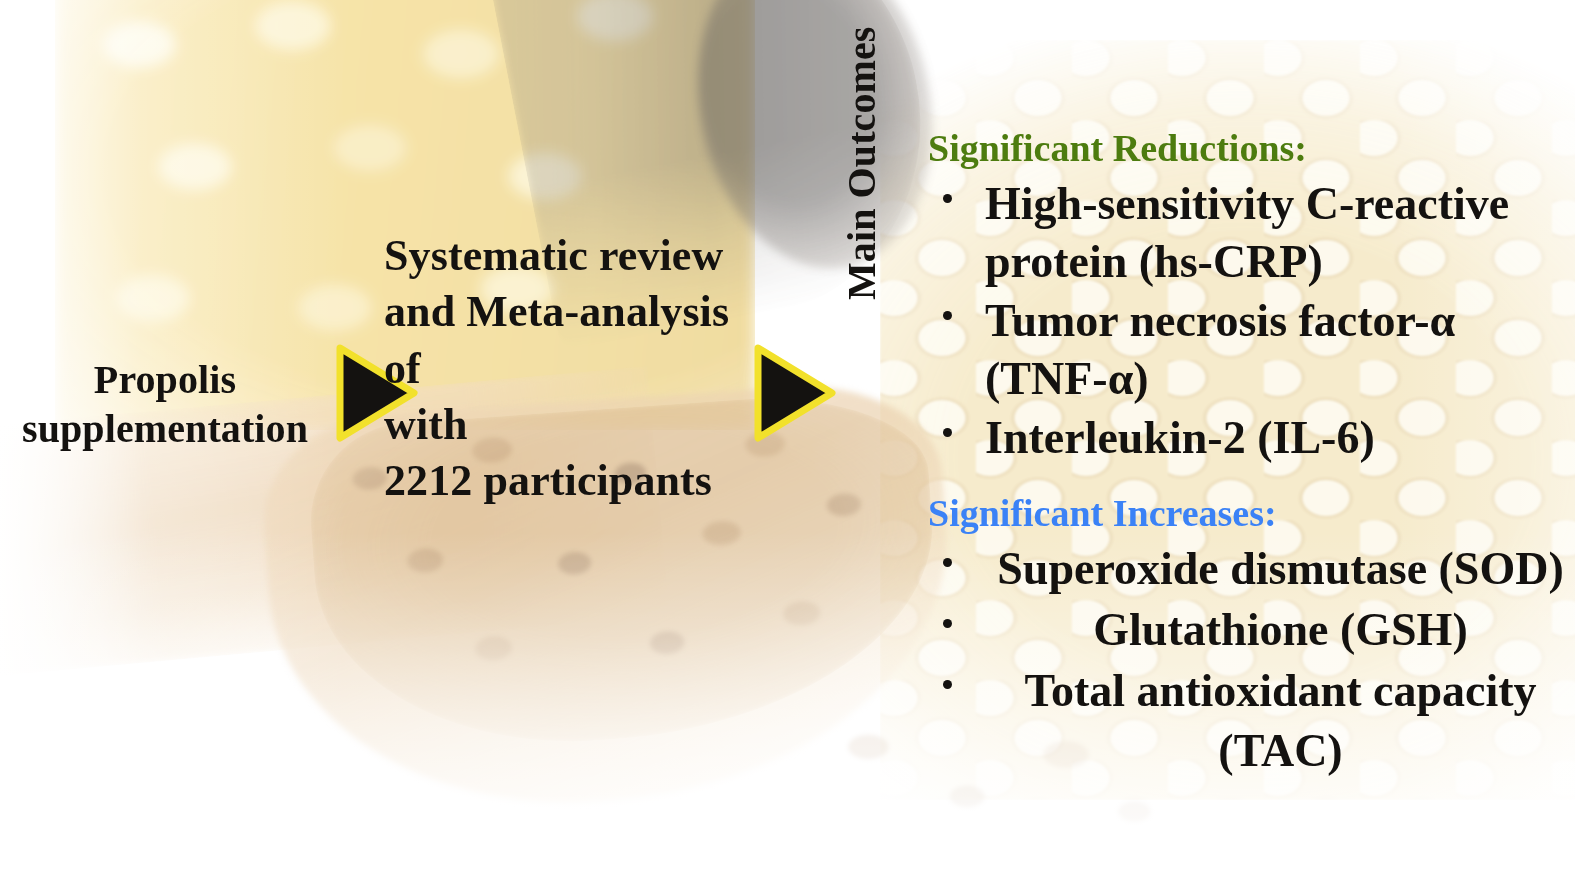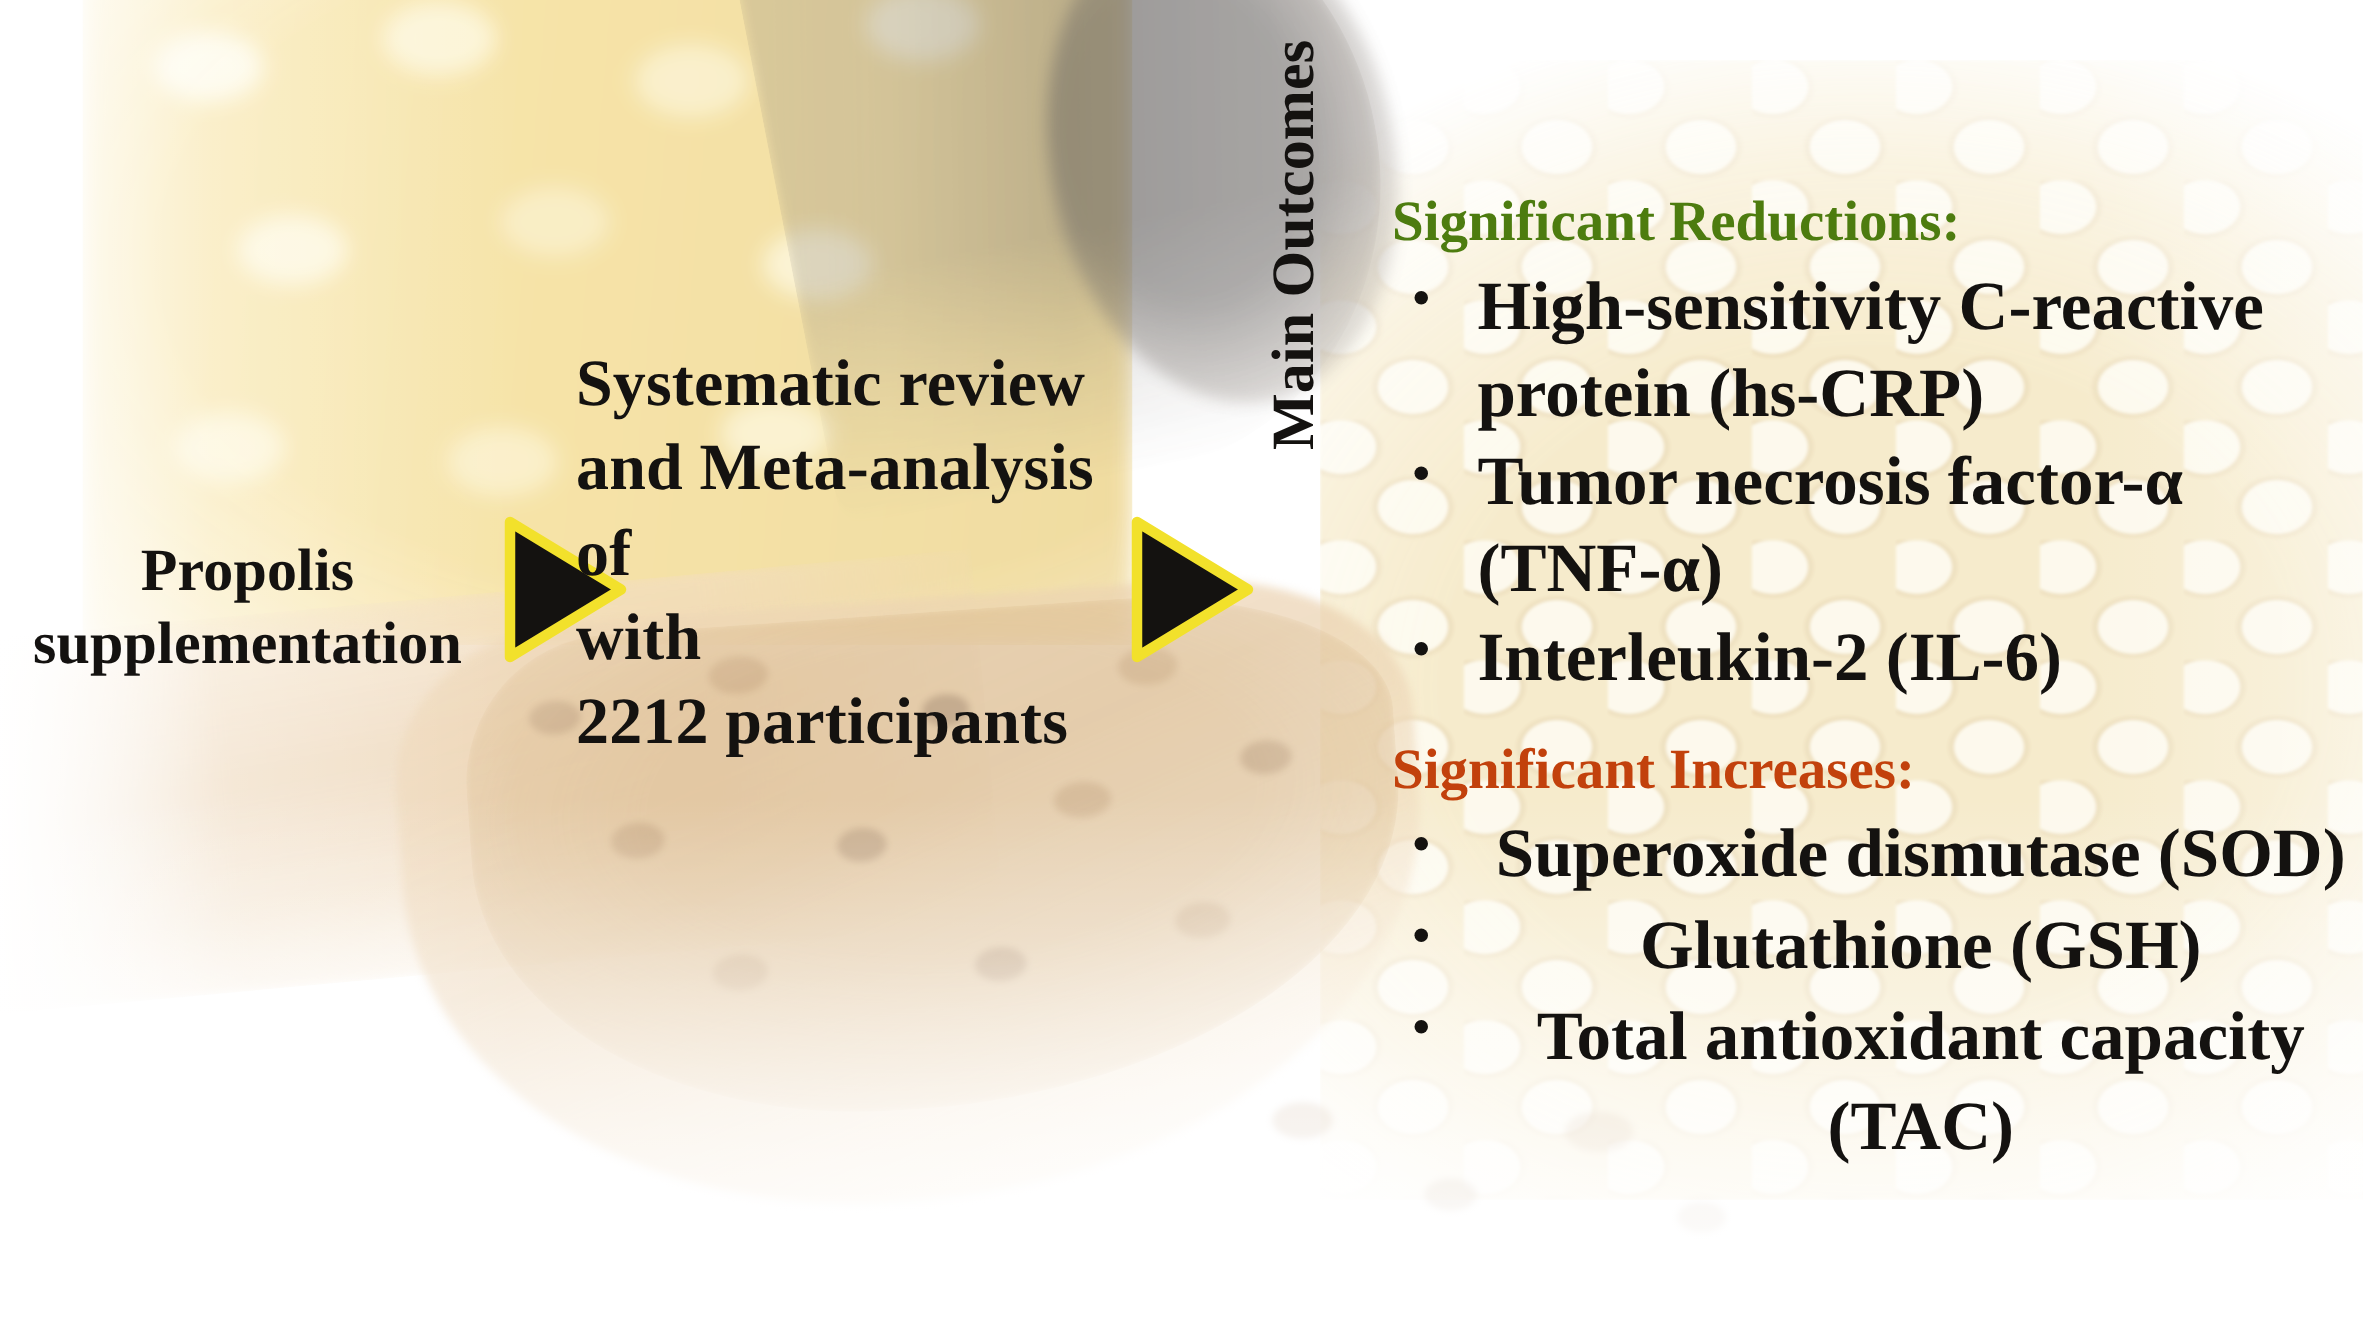--- a/index.html
+++ b/index.html
@@ -273,21 +273,21 @@
   .outcome-group:last-child { margin-bottom: 0; }
 
   .group-heading {
     font-size: 38px;
     font-weight: bold;
     line-height: 1.18;
     margin: 0 0 4px 0;
     white-space: nowrap;
   }
   .group-heading.reductions { color: #4d7c0f; }
-  .group-heading.increases  { color: #c2410c; }
+  .group-heading.increases  { color: #3b82f6; }
 
   .bullet-list {
     list-style: none;
     margin: 0;
     padding: 0;
   }
   .bullet-item {
     position: relative;
     padding-left: 57px;
     font-size: 46px;

